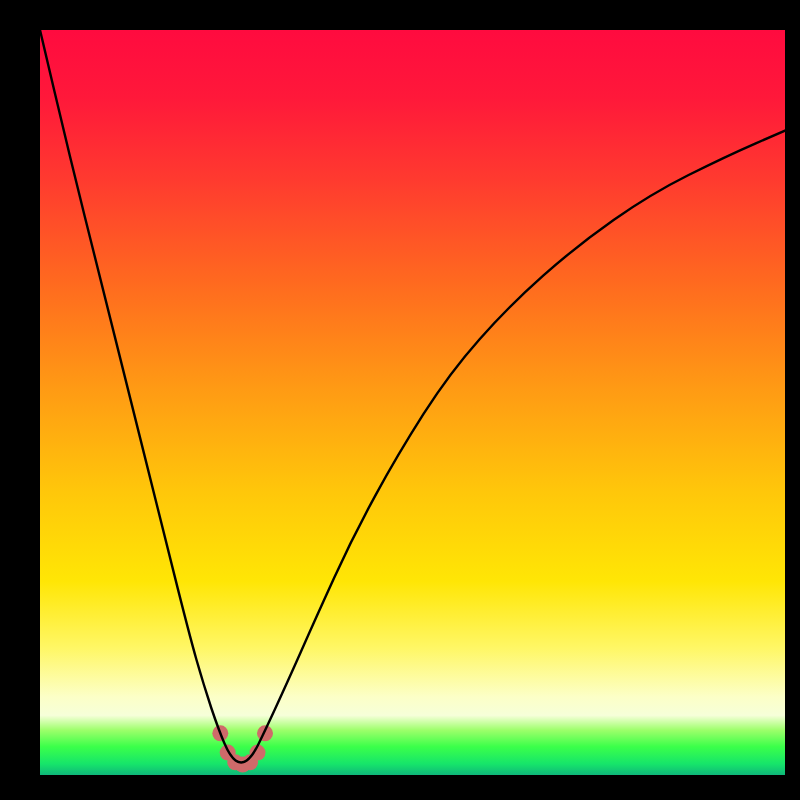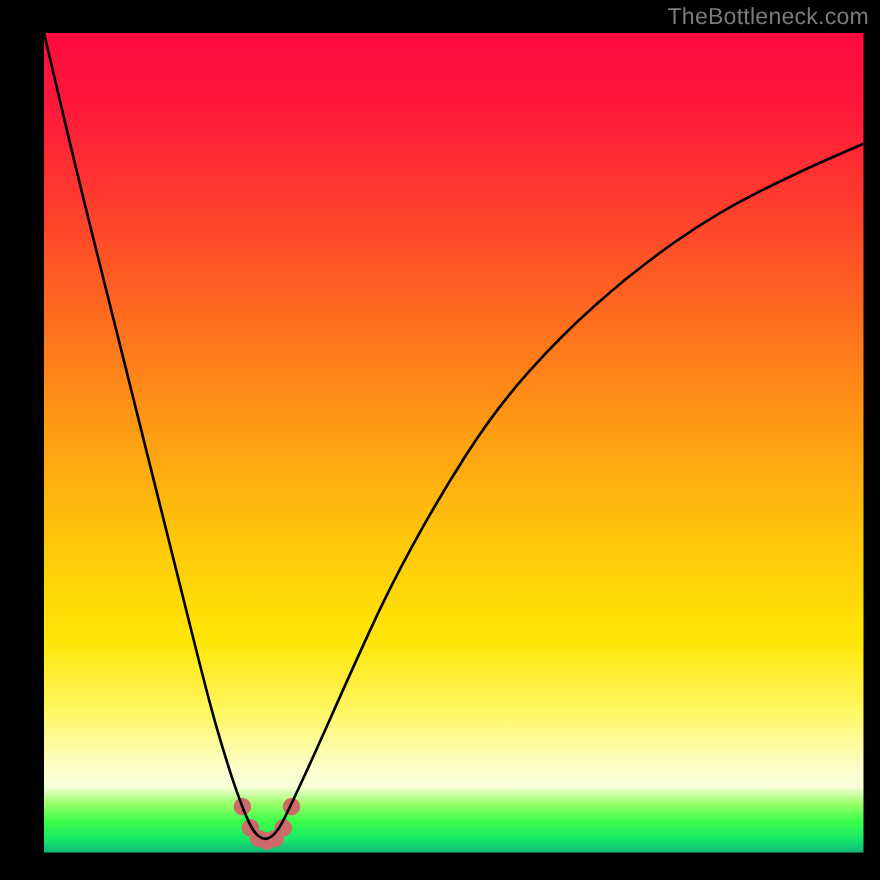--- a/index.html
+++ b/index.html
@@ -59,21 +59,20 @@
     font-size: 21px;
     letter-spacing: 0.2px;
     font-weight: 400;
     user-select: none;
   }
 </style>
 </head>
 <body>
 
 <div class="frame">
-  <div class="watermark">TheBottleneck.com</div>
 
   <div class="plot">
     <svg class="svg-layer" viewBox="0 0 745 745" preserveAspectRatio="none">
       <g>
           <circle cx="180.3" cy="703.3" r="8" fill="#cf6a6a"></circle>
           <circle cx="187.7" cy="722.6" r="8" fill="#cf6a6a"></circle>
           <circle cx="195.2" cy="732.3" r="8" fill="#cf6a6a"></circle>
           <circle cx="202.6" cy="734.6" r="8" fill="#cf6a6a"></circle>
           <circle cx="210.1" cy="732.3" r="8" fill="#cf6a6a"></circle>
           <circle cx="217.5" cy="722.6" r="8" fill="#cf6a6a"></circle>

